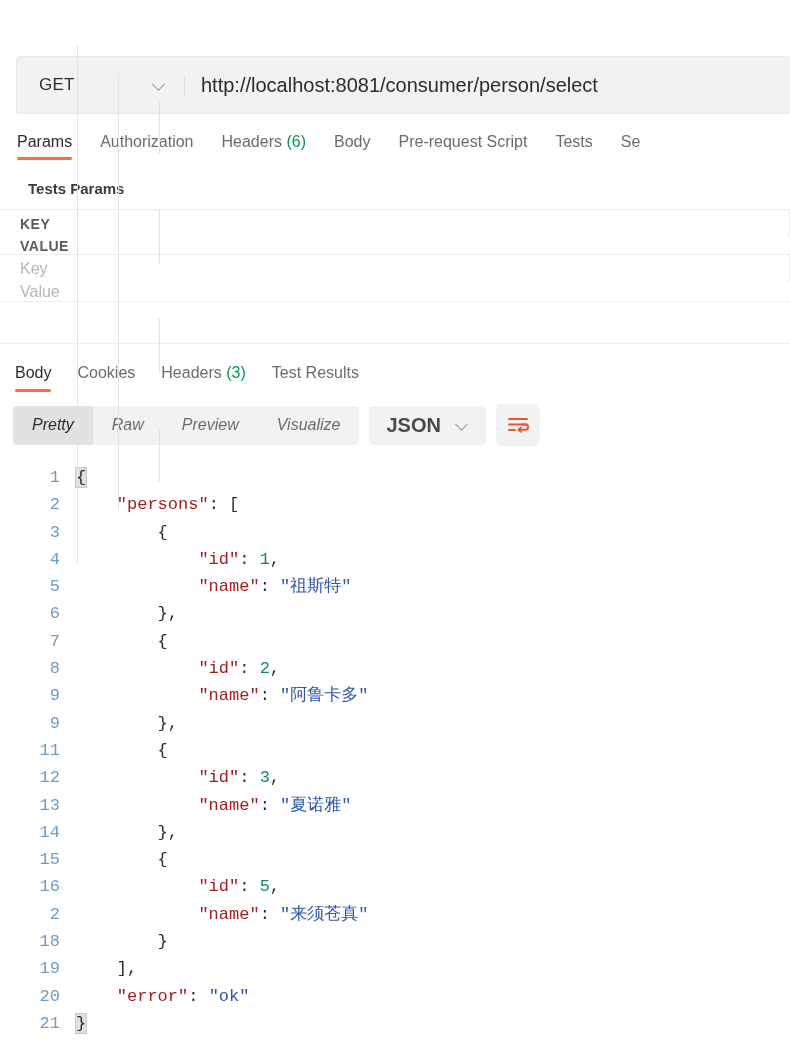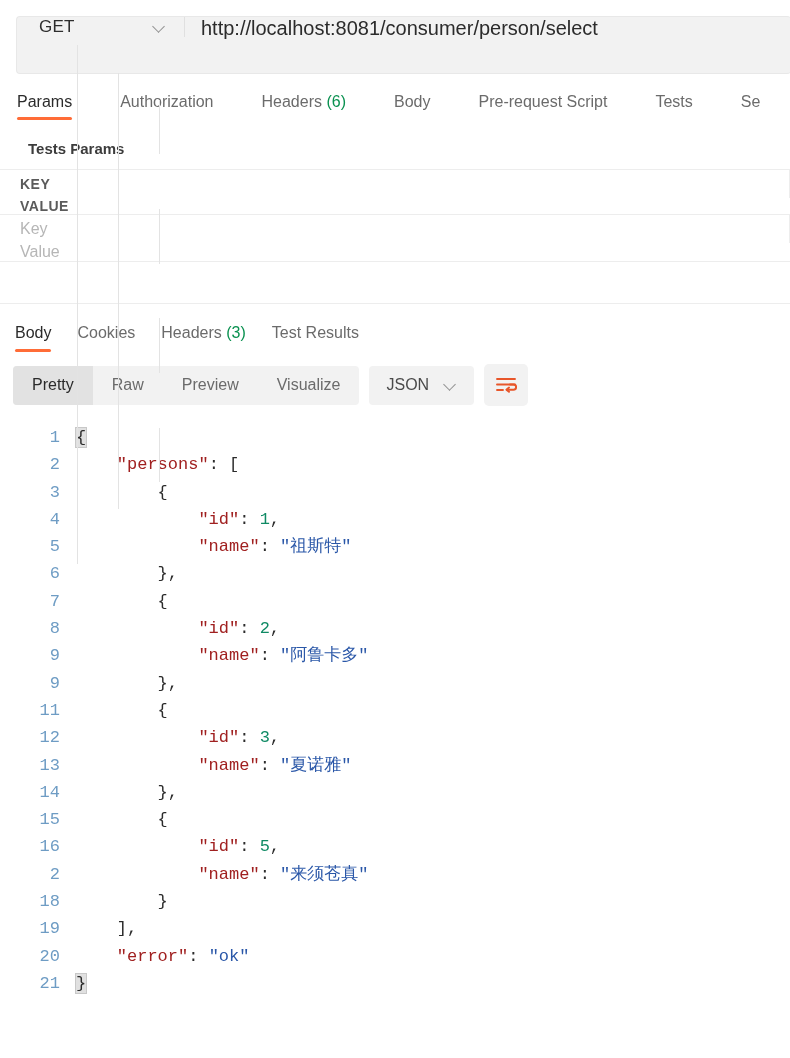--- a/index.html
+++ b/index.html
@@ -7,27 +7,28 @@
     width: 790px; height: 1058px;
     background: #ffffff;
     font-family: "Liberation Sans", sans-serif;
     overflow: hidden;
   }
   .app { position: relative; width: 790px; height: 1058px; background: #fff; }
 
   
   .urlbar-wrap { padding: 16px 0 0 16px; }
   .urlbar {
-    display: flex; align-items: flex-start;
+    display: flex; align-items: center;
     height: 58px;
     background: #f2f2f2;
     border: 1px solid #e8e8e8;
     border-radius: 4px;
     border-right: none;
     margin-right: -1px;
+    margin-top: 40px;
   }
   .method-box {
     display: flex; align-items: center; justify-content: space-between;
     width: 168px; padding: 0 18px 0 22px;
     border-right: 1px solid #e0e0e0;
   }
   .method-label { font-size: 17px; color: #2e2e2e; letter-spacing: .2px; }
   .chev { width: 12px; height: 12px; position: relative; opacity: .62; }
   .chev::before {
     content: ""; position: absolute; left: 0; top: 1px;
@@ -38,21 +39,21 @@
   .url-field {
     flex: 1; display: flex; align-items: center;
     padding: 0 16px;
     font-size: 20px; color: #2b2b2b;
     white-space: nowrap; overflow: hidden;
   }
 
   
   .req-tabs {
     display: flex; align-items: flex-end;
-    gap: 48px;
+    gap: 28px;
     padding: 20px 0 0 17px;
     height: 46px;
     font-size: 16px;
     white-space: nowrap;
   }
   .req-tab { position: relative; color: #6b6b6b; padding-bottom: 9px; }
   .req-tab.active { color: #2b2b2b; }
   .req-tab.active::after {
     content: ""; position: absolute; left: 0; right: 0; bottom: 0;
     height: 3px; background: #ff6c37; border-radius: 2px;
@@ -87,28 +88,28 @@
   .resp-tab.active { color: #2b2b2b; }
   .resp-tab.active::after {
     content: ""; position: absolute; left: 0; right: 0; bottom: 0;
     height: 3px; background: #ff6c37; border-radius: 2px;
   }
 
   .viewbar { display: flex; align-items: center; gap: 10px; padding: 12px 0 0 13px; }
   .segmented { display: flex; background: #f2f2f2; border-radius: 4px; overflow: hidden; height: 39px; }
   .seg {
     display: flex; align-items: center; justify-content: center;
-    padding: 8px 19px; font-size: 16px; color: #6b6b6b;
+    padding: 8px 19px; font-size: 16px; color: #6b6b6b; font-style: italic;
   }
   .seg.active { background: #e2e2e2; color: #2b2b2b; }
   .fmt-select {
     display: flex; align-items: center; gap: 16px;
     height: 39px; padding: 0 17px;
     background: #f2f2f2; border-radius: 4px;
-    font-size: 16px; color: #4a4a4a; font-weight: normal;
+    font-size: 20px; color: #4a4a4a; font-weight: bold;
   }
   .wrap-btn {
     width: 44px; height: 42px;
     background: #f2f2f2; border-radius: 5px;
     display: flex; align-items: center; justify-content: center;
   }
 
   
   .code {
     position: relative;

